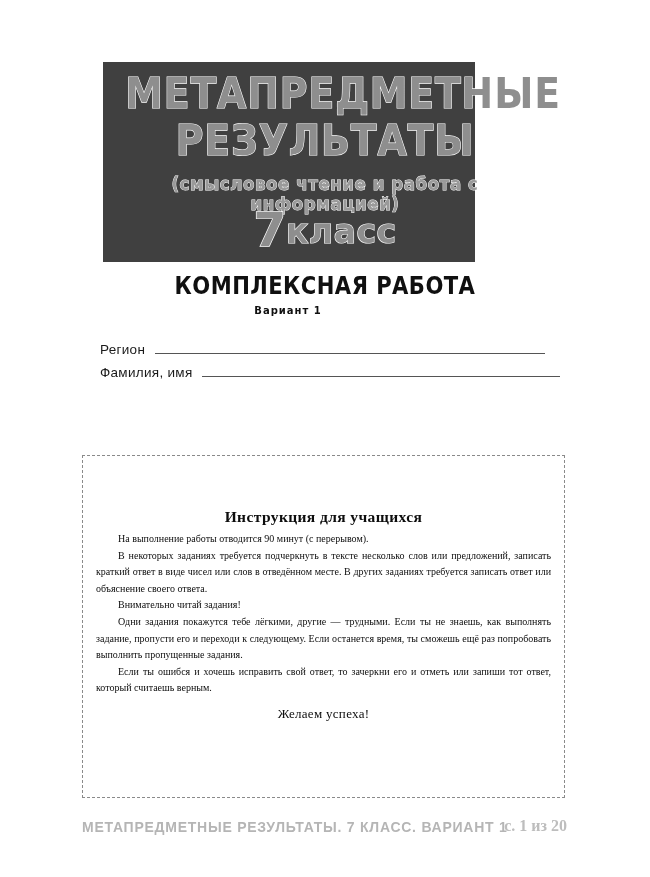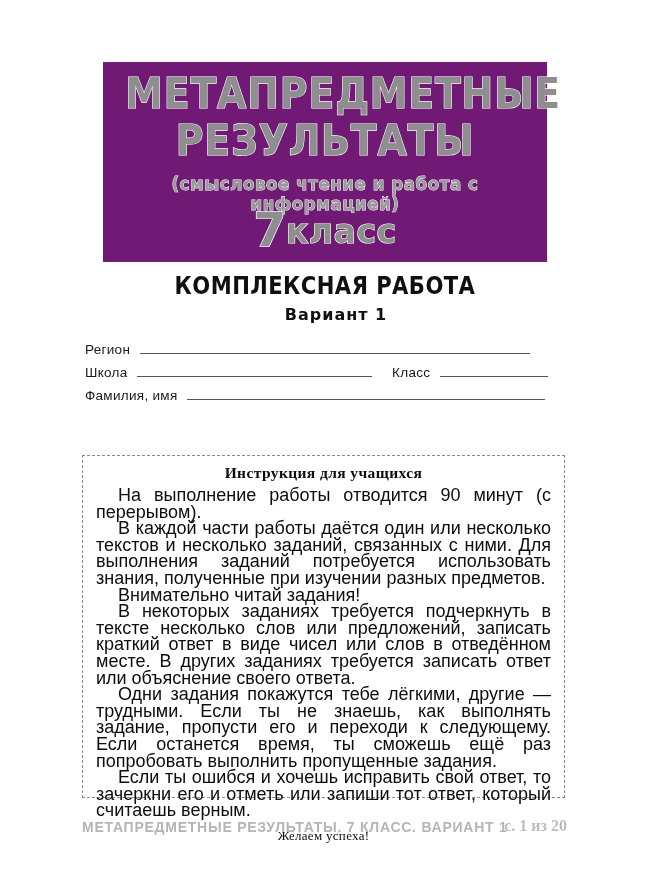--- a/index.html
+++ b/index.html
@@ -13,23 +13,23 @@
     position: relative;
     font-family: "Liberation Sans", sans-serif;
     overflow: hidden;
   }
 
   
   .title-panel {
     position: absolute;
     left: 103px;
     top: 62px;
-    width: 444px;
+    width: 372px;
     height: 200px;
-    background: #701a75;
+    background: #404040;
     text-align: center;
   }
   .title-main {
     font-family: "DejaVu Sans", sans-serif;
     font-weight: bold;
     color: #8e8e8e;
     letter-spacing: 1px;
     -webkit-text-stroke: 1.2px #ffffff;
     paint-order: stroke fill;
   }
@@ -106,43 +106,43 @@
     transform: scaleX(0.88);
   }
   .variant-title {
     position: absolute;
     left: 0;
     top: 305px;
     width: 576px;
     text-align: center;
     font-family: "DejaVu Sans", sans-serif;
     font-weight: bold;
-    font-size: 16px;
+    font-size: 10px;
     color: #101010;
     letter-spacing: 1px;
-    padding-left: 48px;
   }
 
   
   .form-area {
     position: absolute;
     left: 85px;
     top: 340px;
     width: 465px;
   }
   .form-row {
     position: relative;
     height: 23px;
     font-size: 13.5px;
     color: #1a1a1a;
     white-space: nowrap;
   }
   .form-label {
     display: inline-block;
     letter-spacing: 0.3px;
+    margin-left: 15px;
   }
   .rule {
     display: inline-block;
     border-bottom: 1px solid #555555;
     height: 13px;
     vertical-align: baseline;
     margin-left: 6px;
   }
   .rule-region   { width: 390px; }
   .rule-city     { width: 305px; }
@@ -156,33 +156,34 @@
     position: absolute;
     left: 82px;
     top: 455px;
     width: 483px;
     height: 343px;
     border: 1px dashed #8a8a8a;
     box-sizing: border-box;
   }
   .instr-inner {
     padding: 8px 13px 0 13px;
+    margin-top: 44px;
   }
   .instr-heading {
     text-align: center;
     font-family: "Liberation Serif", serif;
     font-weight: bold;
     font-size: 15.5px;
     color: #0d0d0d;
     letter-spacing: 0.4px;
     margin: 0 0 5px 0;
   }
   .instr-p {
-    font-family: Liberation Sans, sans-serif;
-    font-size: 18px;
+    font-family: Liberation Serif, serif;
+    font-size: 10px;
     line-height: 16.6px;
     color: #0d0d0d;
     text-align: justify;
     text-justify: inter-word;
     margin: 0;
     text-indent: 22px;
     hyphens: manual;
   }
   .instr-p.nojust {
     text-align: left;
@@ -234,42 +235,35 @@
 <div class="variant-title">Вариант 1</div>
 
 <div class="form-area">
 
   <div class="form-row">
     <span class="form-label">Регион</span>
     <span class="rule rule-region"></span>
   </div>
 
 
-  <div class="form-row">
-    <span class="form-label">Школа</span>
-    <span class="rule rule-school"></span>
-    <span class="form-label label-class">Класс</span>
-    <span class="rule rule-class"></span>
-  </div>
 
   <div class="form-row">
     <span class="form-label">Фамилия, имя</span>
     <span class="rule rule-name"></span>
   </div>
 
 </div>
 
 <div class="instr-box">
   <div class="instr-inner">
     <div class="instr-heading">Инструкция для учащихся</div>
 
     <p class="instr-p">На выполнение работы отводится 90 минут (с перерывом).</p>
-    <p class="instr-p">В каждой части работы даётся один или несколько текстов и несколько заданий, связанных с ними. Для выполнения заданий потребуется использовать знания, полученные при изучении разных предметов.</p>
+    <p class="instr-p">В некоторых заданиях требуется подчеркнуть в тексте несколько слов или предложений, записать краткий ответ в виде чисел или слов в отведённом месте. В других заданиях требуется записать ответ или объяснение своего ответа.</p>
     <p class="instr-p nojust">Внимательно читай задания!</p>
-    <p class="instr-p">В некоторых заданиях требуется подчеркнуть в тексте несколько слов или предложений, записать краткий ответ в виде чисел или слов в отведённом месте. В других заданиях требуется записать ответ или объяснение своего ответа.</p>
     <p class="instr-p">Одни задания покажутся тебе лёгкими, другие — трудными. Если ты не знаешь, как выполнять задание, пропусти его и переходи к следующему. Если останется время, ты сможешь ещё раз попробовать выполнить пропущенные задания.</p>
     <p class="instr-p">Если ты ошибся и хочешь исправить свой ответ, то зачеркни его и отметь или запиши тот ответ, который считаешь верным.</p>
 
     <div class="instr-closing">Желаем успеха!</div>
   </div>
 </div>
 
 <div class="footer-left">МЕТАПРЕДМЕТНЫЕ РЕЗУЛЬТАТЫ. 7 КЛАСС. ВАРИАНТ 1</div>
 <div class="footer-right">с. 1 из 20</div>
 

